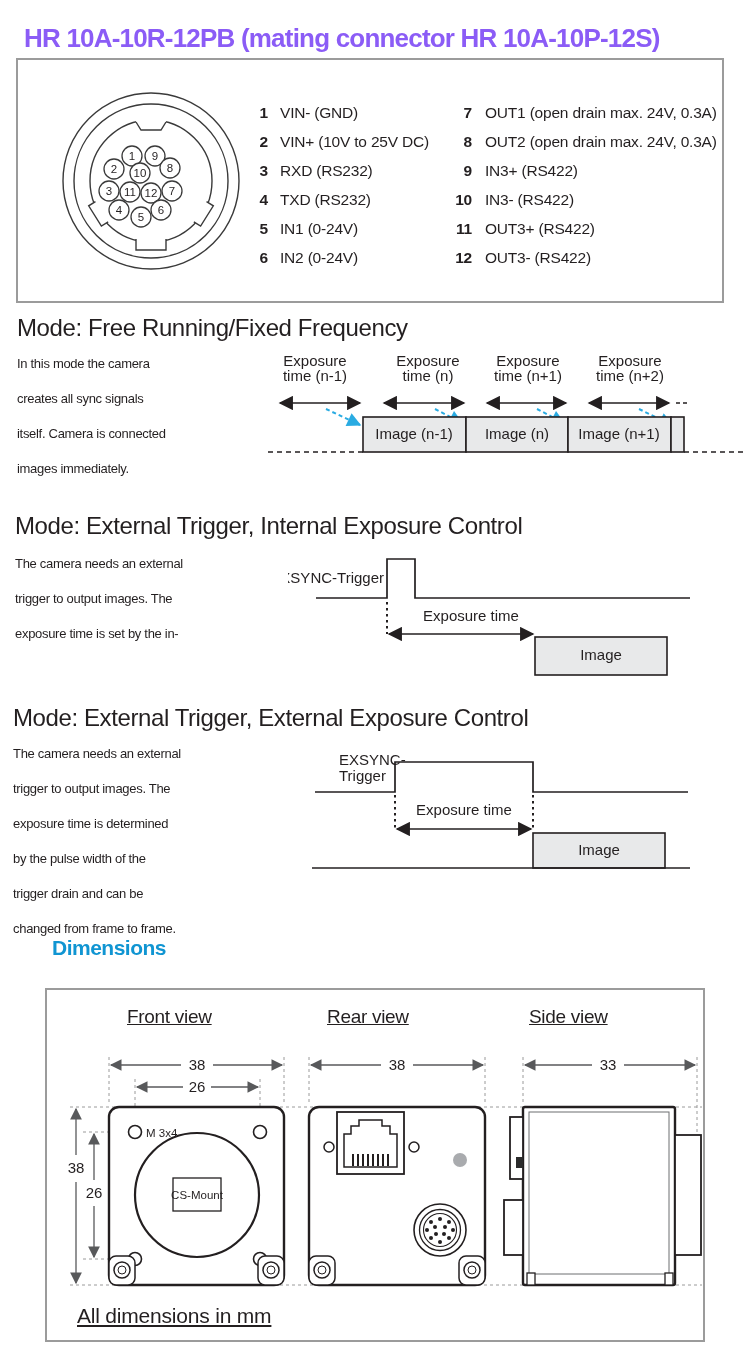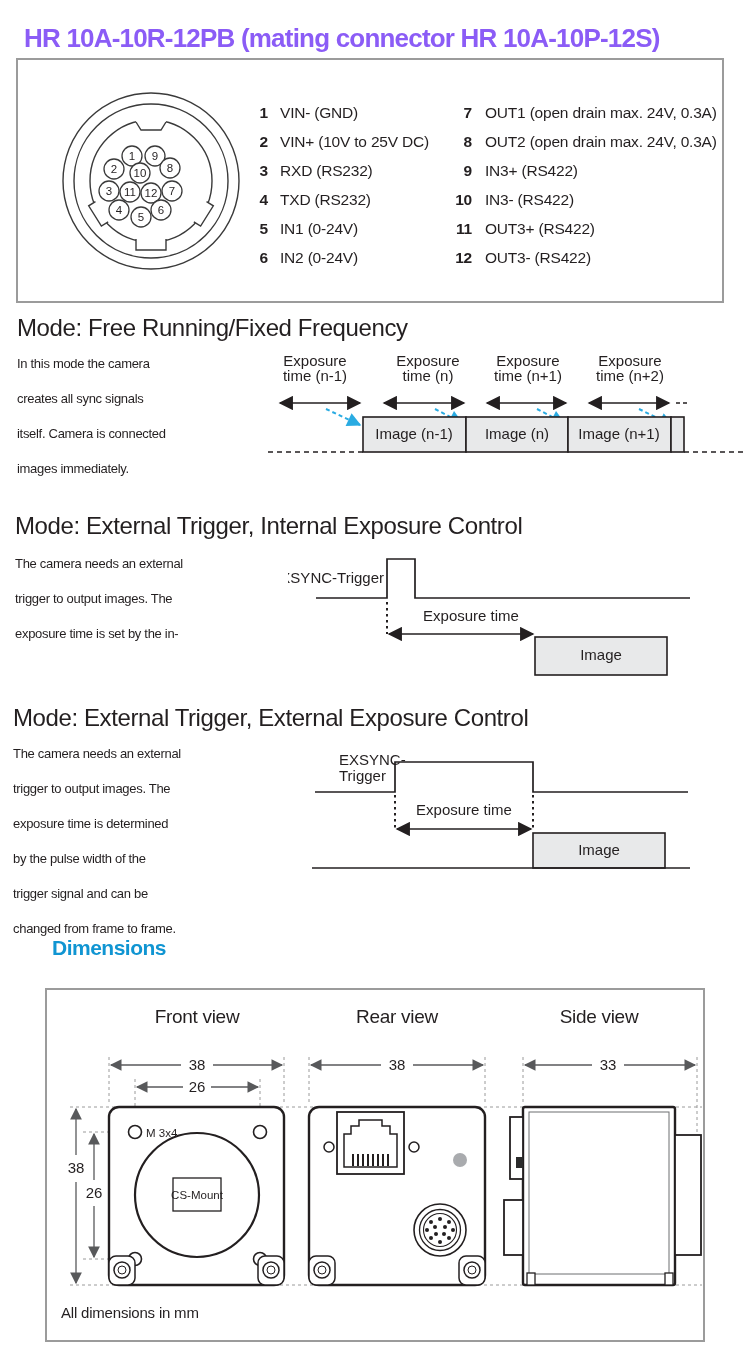--- a/index.html
+++ b/index.html
@@ -18,22 +18,22 @@
   .pin-col.left{left:228px;}
   .pin-col.right{left:420px;}
   .pin-row{display:flex;height:29px;align-items:center;font-size:15.5px;letter-spacing:-0.2px;}
   .pin-num{font-weight:bold;text-align:right;}
   .pin-col.left .pin-num{width:22px;margin-right:12px;}
   .pin-col.right .pin-num{width:34px;margin-right:13px;}
   .mode-heading{font-size:24px;font-weight:normal;letter-spacing:-0.4px;white-space:nowrap;}
   .bodytext{font-size:13px;line-height:35px;letter-spacing:-0.3px;white-space:nowrap;}
   .dims-title{left:52px;top:936px;font-size:21px;font-weight:bold;color:#1095d2;letter-spacing:-0.5px;}
   .dims-box{left:45px;top:988px;width:660px;height:354px;}
-  .view-title{position:absolute;top:16px;width:140px;text-align:center;font-size:19px;letter-spacing:-0.3px;}
-  .dims-note{position:absolute;left:14px;top:314px;font-size:15px;letter-spacing:-0.2px;}
+  .view-title{position:absolute;top:16px;width:140px;text-align:left;font-size:19px;letter-spacing:-0.3px;text-decoration:underline;}
+  .dims-note{position:absolute;left:30px;top:314px;font-size:21px;letter-spacing:-0.2px;text-decoration:underline;}
   svg text{font-family:"Liberation Sans", sans-serif;fill:#231f20;}
   .dg-label{font-size:15px;}
   .dim-num{font-size:15px;}
   .small-label{font-size:11.5px;}
 </style>
 </head>
 <body>
 
 <h1 class="abs page-title">HR 10A-10R-12PB (mating connector HR 10A-10P-12S)</h1>
 
@@ -223,21 +223,21 @@
     <text class="dg-label" x="313" y="115" text-anchor="middle">Image</text>
   </g>
 </svg>
 
 <div class="abs mode-heading" style="left:13px;top:704px">Mode: External Trigger, External Exposure Control</div>
 <div class="abs bodytext" style="left:13px;top:736px">
   <div>The camera needs an external</div>
   <div>trigger to output images. The</div>
   <div>exposure time is determined</div>
   <div>by the pulse width of the</div>
-  <div>trigger signal and can be</div>
+  <div>trigger drain and can be</div>
   <div>changed from frame to frame.</div>
 </div>
 
 <svg class="abs" style="left:290px;top:735px" width="455" height="152" viewBox="0 0 455 152">
   <text class="dg-label" x="49" y="30">EXSYNC-</text>
   <text class="dg-label" x="49" y="46">Trigger</text>
   <polyline points="25,57 105,57 105,27 243,27 243,57 398,57" fill="none" stroke="#231f20" stroke-width="1.7"></polyline>
   <g stroke="#231f20" stroke-width="2" stroke-dasharray="2.5,3.5">
     <line x1="105" y1="60" x2="105" y2="94"></line>
     <line x1="243" y1="60" x2="243" y2="94"></line>

